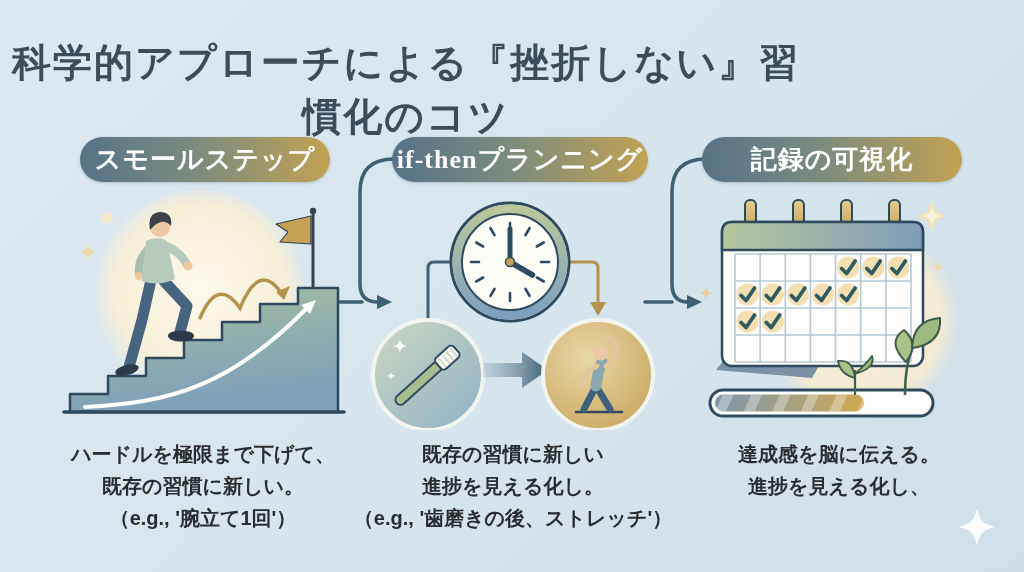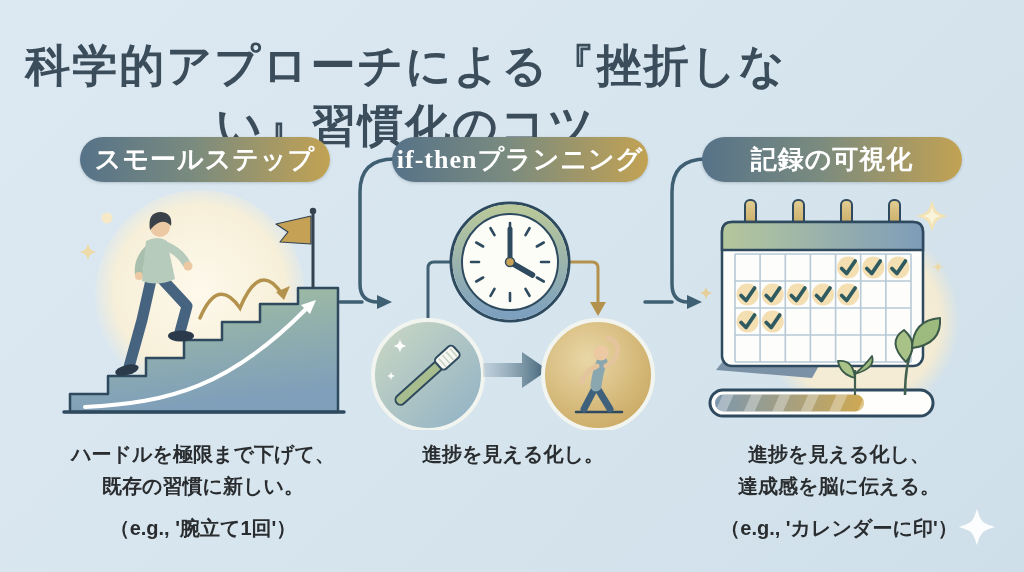--- a/index.html
+++ b/index.html
@@ -4,40 +4,40 @@
 <style>
   html,body{margin:0;padding:0;background:#b9cdd9;}
   .canvas{
     position:relative;width:1024px;height:572px;overflow:hidden;
     background:linear-gradient(135deg,#dde9f2 0%,#d7e5ee 50%,#cfdfe9 100%);
     font-family:"Liberation Sans","DejaVu Sans",sans-serif;
   }
   .title{
     position:absolute;top:36px;left:0;width:812px;text-align:center;
     font-family:"Liberation Serif","DejaVu Serif",serif;
-    font-size:45px;font-weight:700;letter-spacing:2px;color:#3b4d5b;
+    font-size:39px;font-weight:700;letter-spacing:2px;color:#3b4d5b;
   }
   .pill{
     position:absolute;top:137px;height:45px;border-radius:23px;
     background:linear-gradient(90deg,#567288 0%,#7a8b7f 45%,#c2a253 100%);
     display:flex;align-items:center;justify-content:center;
     font-family:"Liberation Serif","DejaVu Serif",serif;
     font-size:26px;font-weight:700;color:#ffffff;letter-spacing:1px;
     box-shadow:0 1px 3px rgba(60,80,95,.25);
   }
   .pill-1{left:80px;width:250px;}
   .pill-2{left:392px;width:256px;text-align:center;}
   .pill-3{left:702px;width:260px;}
   .illo{position:absolute;width:300px;height:240px;top:190px;}
   .illo-1{left:50px;} .illo-2{left:370px;} .illo-3{left:700px;}
   .overlay{position:absolute;left:0;top:0;pointer-events:none;}
   .caption{position:absolute;top:438px;width:326px;text-align:center;color:#2a2d2f;}
   .cap-1{left:40px;} .cap-2{left:350px;} .cap-3{left:676px;}
   .cap-main{font-size:20px;font-weight:700;line-height:32px;}
-  .cap-eg{font-size:20px;font-weight:700;line-height:30px;margin-top:11px;}
+  .cap-eg{font-size:20px;font-weight:700;line-height:30px;margin-top:1px;}
 </style>
 </head>
 <body>
 
 <div class="canvas">
 
   <svg class="overlay" width="1024" height="572" viewBox="0 0 1024 572">
     <defs>
       <path id="star4" d="M0,-7 C1.5,-2 2,-1.5 7,0 C2,1.5 1.5,2 0,7 C-1.5,2 -2,1.5 -7,0 C-2,-1.5 -1.5,-2 0,-7 Z"></path>
     </defs>
@@ -279,21 +279,22 @@
       <path d="M155,184 Q166,174 172,166 Q176,178 155,184 Z" fill="#9dbb7e" stroke="#3c5a49" stroke-width="1.8" stroke-linejoin="round"></path>
     </g>
   </svg>
 
   <div class="caption cap-1">
     <div class="cap-main">ハードルを極限まで下げて、</div>
     <div class="cap-main">既存の習慣に新しい。</div>
     <div class="cap-eg">（e.g., '腕立て1回'）</div>
   </div>
   <div class="caption cap-2">
+    <div class="cap-main">既存の習慣に新しい</div>
     <div class="cap-main">進捗を見える化し。</div>
+    <div class="cap-eg">（e.g., '歯磨きの後、ストレッチ'）</div>
   </div>
   <div class="caption cap-3">
+    <div class="cap-main">達成感を脳に伝える。</div>
     <div class="cap-main">進捗を見える化し、</div>
-    <div class="cap-main">達成感を脳に伝える。</div>
-    <div class="cap-eg">（e.g., 'カレンダーに印'）</div>
   </div>
 
 </div>
 
 </body></html>

